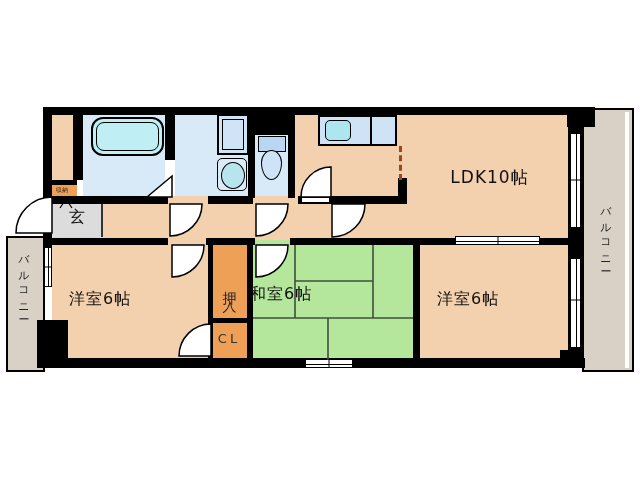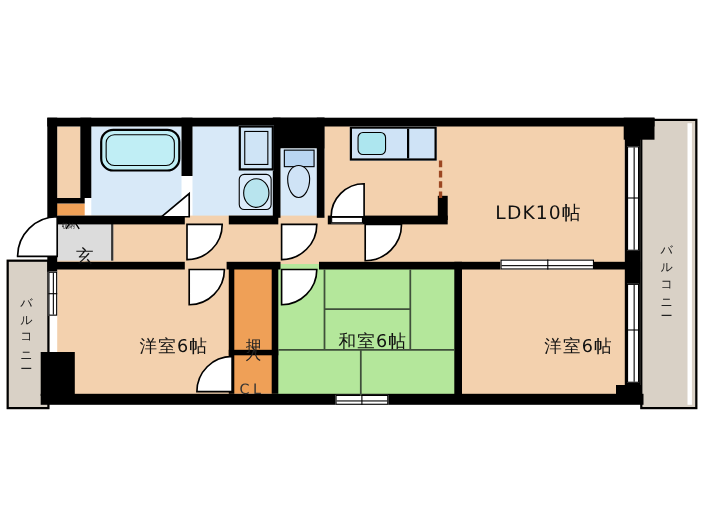--- a/index.html
+++ b/index.html
@@ -27,22 +27,22 @@
   .counter{background:#cfe3f6;border:2px solid #000;}
   .counter-div{position:absolute;top:0;bottom:0;width:2px;background:#000;}
   .sink{background:#ade6ef;border:1.5px solid #000;border-radius:5px;}
   .tank{background:#b9d6f2;border:1.5px solid #000;}
   .bowl{background:#cfe3f6;border:1.5px solid #000;border-radius:50% 50% 50% 50%/42% 42% 58% 58%;}
   .dashed-part{border-left:3px dashed #9c4722;}
   .leafrect{background:#fff;border:1px solid #000;}
   .stepline{background:#333;}
   .rail-gap{position:absolute;top:2px;bottom:2px;right:3px;width:4px;background:#fff;}
   
-  .lbl{color:#111;white-space:nowrap;margin-top:16px;}
-  .lbl-room{font-size:16px;letter-spacing:1px;text-align:right;}
+  .lbl{color:#111;white-space:nowrap;}
+  .lbl-room{font-size:16px;letter-spacing:1px;text-align:left;}
   .lbl-ldk{font-size:17px;letter-spacing:1px;text-align:center;}
   .vtext{writing-mode:vertical-rl;text-orientation:upright;}
   .lbl-balcony{font-size:11px;letter-spacing:4px;color:#222;}
   .lbl-oshiire{font-size:14px;letter-spacing:7px;color:#222;display:flex;align-items:center;justify-content:center;}
   .lbl-cl{font-size:13px;letter-spacing:3px;color:#333;text-align:center;}
   .lbl-gen{font-size:16px;color:#111;text-align:center;}
   .lbl-storage{font-size:6px;color:#222;text-align:center;line-height:10px;letter-spacing:0;}
   svg{position:absolute;left:0;top:0;pointer-events:none;}
 </style>
 </head>

